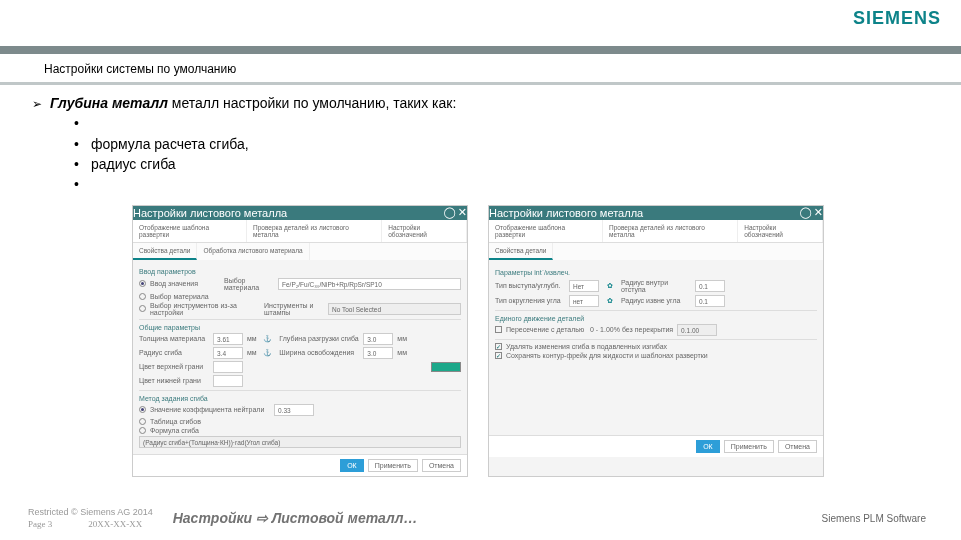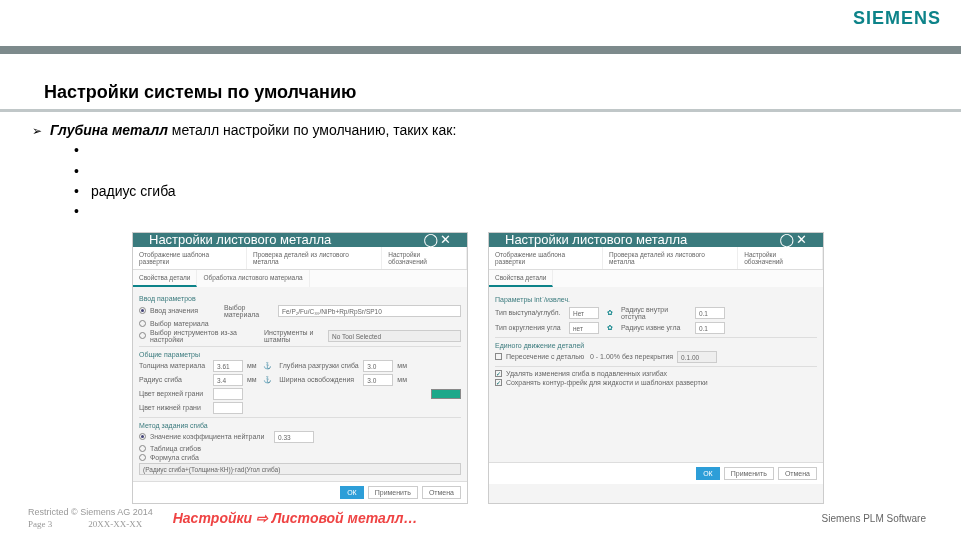--- a/index.html
+++ b/index.html
@@ -3,34 +3,34 @@
 <meta charset="utf-8">
 <style>
   * { box-sizing: border-box; margin: 0; padding: 0; }
   body { width: 961px; height: 540px; font-family: Arial, sans-serif; background: #fff; position: relative; overflow: hidden; }
   
   .top-bar { height: 46px; background: #fff; display: flex; justify-content: flex-end; }
   .logo-box { height: 36px; padding: 8px 14px; display: flex; align-items: flex-start; margin-right: 6px;}
   .logo-text { font-size: 18px; font-weight: 900; color: #0d8389; letter-spacing: 1px; }
   .gray-band { height: 8px; background: #7d8a8c; }
   
-  .slide-title { font-size: 18px; font-weight: bold; padding: 28px 44px 6px; }
+  .slide-title { font-size: 12px; font-weight: normal; padding: 8px 44px 6px; }
   .gray-band-thin { height: 3px; background: #c0c7c8; }
   
   .content { padding: 8px 32px 0 32px; }
   .bullet-line { display: flex; align-items: baseline; font-size: 14px; line-height: 1.45; }
   .arrow { margin-right: 8px; font-size: 12px; }
   .lead-bold { font-style: italic; font-weight: bold; }
   .sub-bullets { padding-left: 42px; }
   .sub-bullet { display: flex; align-items: baseline; font-size: 14px; line-height: 1.45; }
   .dot { margin-right: 12px; }
   
   .dialogs { display: flex; gap: 20px; margin-top: 10px; padding-left: 100px; }
   .dialog { width: 336px; border: 1px solid #ccc; background: #f4f4f4; font-size: 7px; color: #666; }
-  .dialog-titlebar { background: #3a7a7d; color: #fff; height: 14px; display: flex; align-items: center; justify-content: space-between; padding: 0 16px; font-size: 13px;}
+  .dialog-titlebar { background: #3a7a7d; color: #fff; height: 14px; display: flex; align-items: center; justify-content: space-between; padding: 0 0; font-size: 11px;}
   .dialog-close { display: flex; gap: 2px; }
   .tabs { display: flex; background: #fff; border-bottom: 1px solid #ddd; }
   .tab { padding: 4px 6px; font-size: 6.5px; border-right: 1px solid #eee; color: #666; }
   .tab.active { border-bottom: 2px solid #0d8389; }
   .subtabs { display: flex; background: #fbfbfb; }
   .dialog-body { padding: 4px 6px; }
   .section-label { color: #3a7a7d; font-size: 7px; margin: 4px 0 2px; }
   .form-row { display: flex; align-items: center; gap: 4px; margin: 2px 0; }
   .radio { width: 7px; height: 7px; border: 1px solid #888; border-radius: 50%; flex-shrink: 0; }
   .radio.on::after { content:''; display:block; width:3px; height:3px; background:#447; border-radius:50%; margin:1px;}
@@ -39,21 +39,21 @@
   .field { flex:1; background:#fff; border:1px solid #ccc; height:12px; padding:0 3px; line-height:12px; font-size:6.5px; min-width:30px;}
   .field.gray{background:#eee;}
   .btn-row { display:flex; justify-content:flex-end; gap:4px; padding:4px 6px; background:#fff; border-top:1px solid #ddd;}
   .btn { padding: 2px 6px; font-size: 7px; background:#fff; border:1px solid #ccc; }
   .btn.primary { background: #2d9ed8; color: #fff; border-color:#2d9ed8;}
   .hr { height:1px; background:#ddd; margin:3px 0;}
   .green-patch{width:30px;height:10px;background:#1ca88a;border:1px solid #888;}
   
   .footer { position: absolute; bottom: 0; left: 0; right: 7px; height: 44px; padding: 6px 28px; display: flex; align-items: center; font-size: 9px; color: #999;}
   .footer-left { flex: 0 0 auto;}
-  .footer-caption { flex: 1; text-align: left; font-size: 14px; font-weight: bold; font-style: italic; color: #ef4444; padding-left: 20px;}
+  .footer-caption { flex: 1; text-align: left; font-size: 14px; font-weight: bold; font-style: italic; color: #737373; padding-left: 20px;}
   .footer-right { flex: 0 0 auto; color: #666; font-size: 10px;}
   .footer-line2 { display:flex; gap:36px; margin-top:2px;font-family:Liberation Serif, serif;}
 </style>
 </head>
 <body>
 
 <div class="top-bar">
   <div class="logo-box">
     <span class="logo-text">SIEMENS</span>
   </div>
@@ -69,20 +69,21 @@
     <span>
       <span class="lead-bold">Глубина металл</span><span> металл настройки по умолчанию, таких как:</span>
     </span>
   </div>
   <div class="sub-bullets">
     <div class="sub-bullet">
         <span class="dot">•</span>
       </div>
     <div class="sub-bullet">
         <span class="dot">•</span>
+        <span>формула расчета сгиба,</span>
       </div>
     <div class="sub-bullet">
         <span class="dot">•</span>
         <span>радиус сгиба</span>
       </div>
     <div class="sub-bullet">
         <span class="dot">•</span>
       </div>
   </div>
 

